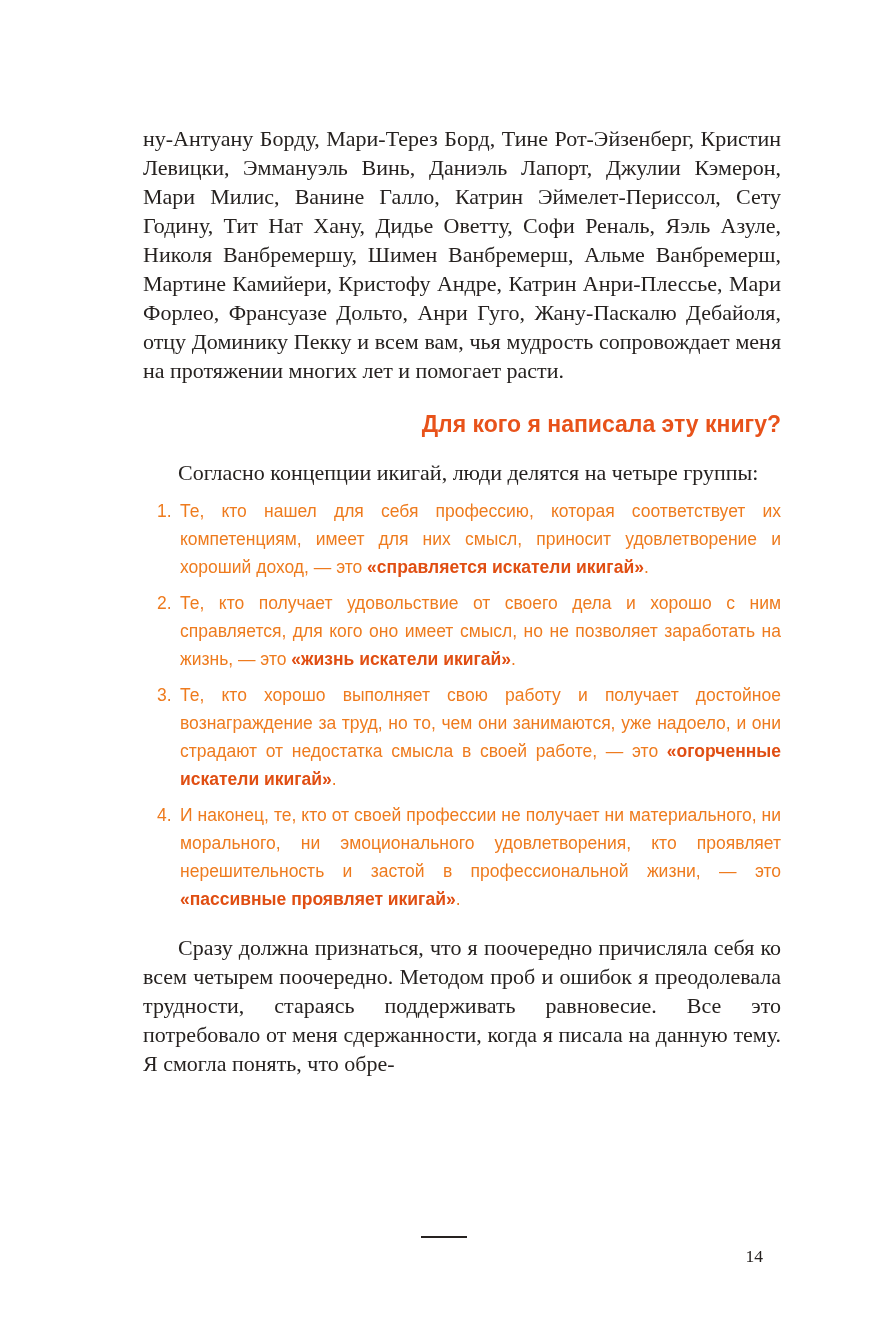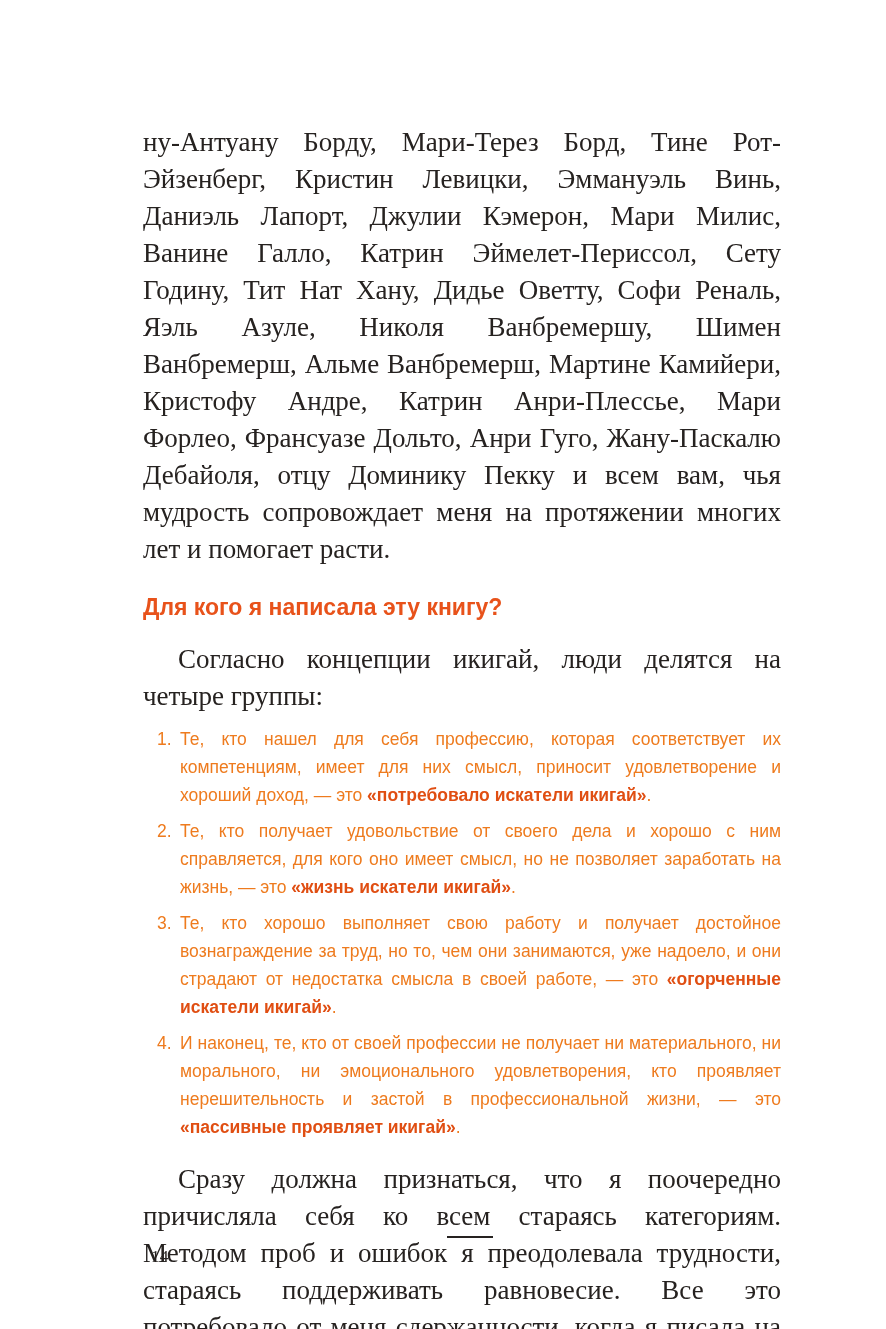--- a/index.html
+++ b/index.html
@@ -16,39 +16,39 @@
     box-sizing: border-box;
   }
   .content {
     position: absolute;
     top: 0;
     left: 143px;
     width: 638px;
   }
   .serif {
     font-family: "Liberation Serif", "DejaVu Serif", serif;
-    font-size: 27px;
-    line-height: 37px;
+    font-size: 22px;
+    line-height: 29px;
     color: #262220;
     text-align: justify;
     margin: 0;
   }
   .serif.first {
     margin-top: 124px;
   }
   .serif.indent {
     text-indent: 35px;
     margin-top: 16px;
   }
   .heading {
     font-family: "Liberation Sans", "DejaVu Sans", sans-serif;
     font-size: 23px;
     font-weight: bold;
     color: #e8521a;
-    text-align: left;
+    text-align: right;
     margin: 26px 0 20px 0;
   }
   .intro {
     margin-bottom: 10px;
   }
   .ikigai-list {
     list-style: none;
     margin: 10px 0 20px 0;
     padding: 0;
   }
@@ -73,24 +73,24 @@
   }
   .ikigai-list strong {
     color: #e04e12;
     font-weight: bold;
   }
   .closing {
     margin-top: 18px;
   }
   .footer {
     position: absolute;
-    left: 151px;
+    left: 125px;
     width: 638px;
     bottom: 62px;
-    text-align: left;
+    text-align: right;
   }
   .footer-rule {
     width: 46px;
     height: 2px;
     background: #262220;
     margin: 0 auto 8px auto;
   }
   .page-number {
     font-family: "Liberation Serif", "DejaVu Serif", serif;
     font-size: 17.5px;
@@ -105,37 +105,37 @@
 
     <p class="serif first">ну-Антуану Борду, Мари-Терез Борд, Тине Рот-Эйзенберг, Кристин Левицки, Эммануэль Винь, Даниэль Лапорт, Джулии Кэмерон, Мари Милис, Ванине Галло, Катрин Эймелет-Периссол, Сету Годину, Тит Нат Хану, Дидье Оветту, Софи Реналь, Яэль Азуле, Николя Ванбремершу, Шимен Ванбремерш, Альме Ванбремерш, Мартине Камийери, Кристофу Андре, Катрин Анри-Плессье, Мари Форлео, Франсуазе Дольто, Анри Гуго, Жану-Паскалю Дебайоля, отцу Доминику Пекку и всем вам, чья мудрость сопровождает меня на протяжении многих лет и помогает расти.</p>
 
     <h2 class="heading">Для кого я написала эту книгу?</h2>
 
     <p class="serif indent intro">Согласно концепции икигай, люди делятся на четыре группы:</p>
 
     <ol class="ikigai-list">
       <li>
         <span class="num">1.</span>
-        <span>Те, кто нашел для себя профессию, которая соответствует их компетенциям, имеет для них смысл, приносит удовлетворение и хороший доход, — это </span><strong>«потребовало искатели икигай»</strong><span>.</span>
+        <span>Те, кто нашел для себя профессию, которая соответствует их компетенциям, имеет для них смысл, приносит удовлетворение и хороший доход, — это </span><strong>«справляется искатели икигай»</strong><span>.</span>
       </li>
       <li>
         <span class="num">2.</span>
         <span>Те, кто получает удовольствие от своего дела и хорошо с ним справляется, для кого оно имеет смысл, но не позволяет заработать на жизнь, — это </span><strong>«жизнь искатели икигай»</strong><span>.</span>
       </li>
       <li>
         <span class="num">3.</span>
         <span>Те, кто хорошо выполняет свою работу и получает достойное вознаграждение за труд, но то, чем они занимаются, уже надоело, и они страдают от недостатка смысла в своей работе, — это </span><strong>«огорченные искатели икигай»</strong><span>.</span>
       </li>
       <li>
         <span class="num">4.</span>
         <span>И наконец, те, кто от своей профессии не получает ни материального, ни морального, ни эмоционального удовлетворения, кто проявляет нерешительность и застой в профессиональной жизни, — это </span><strong>«пассивные проявляет икигай»</strong><span>.</span>
       </li>
     </ol>
 
-    <p class="serif indent closing">Сразу должна признаться, что я поочередно причисляла себя ко всем стараясь категориям. Методом проб и ошибок я преодолевала трудности, стараясь поддерживать равновесие. Все это потребовало от меня сдержанности, когда я писала на данную тему. Я смогла понять, что обре-</p>
+    <p class="serif indent closing">Сразу должна признаться, что я поочередно причисляла себя ко всем четырем поочередно. Методом проб и ошибок я преодолевала трудности, стараясь поддерживать равновесие. Все это потребовало от меня сдержанности, когда я писала на данную тему. Я смогла понять, что обре-</p>
 
   </div>
 
   <div class="footer">
     <div class="footer-rule"></div>
     <div class="page-number">14</div>
   </div>
 </div>
 
 </body></html>

